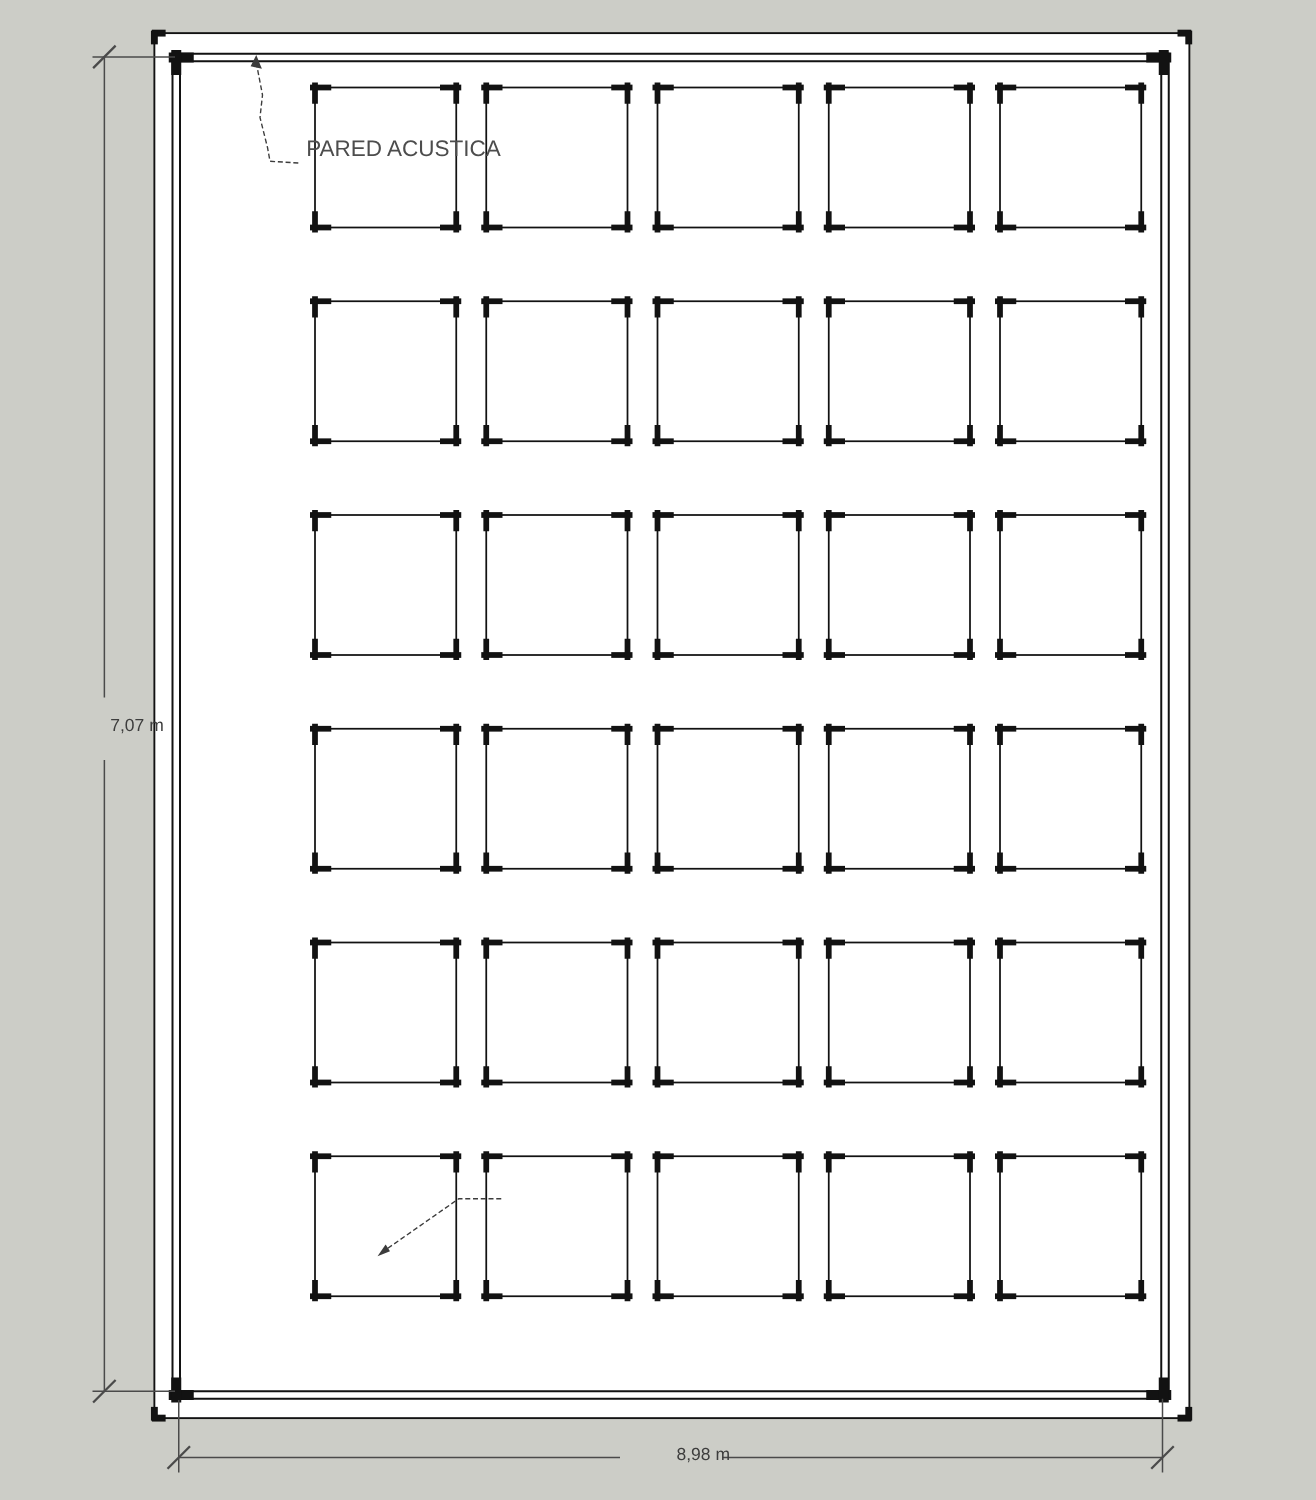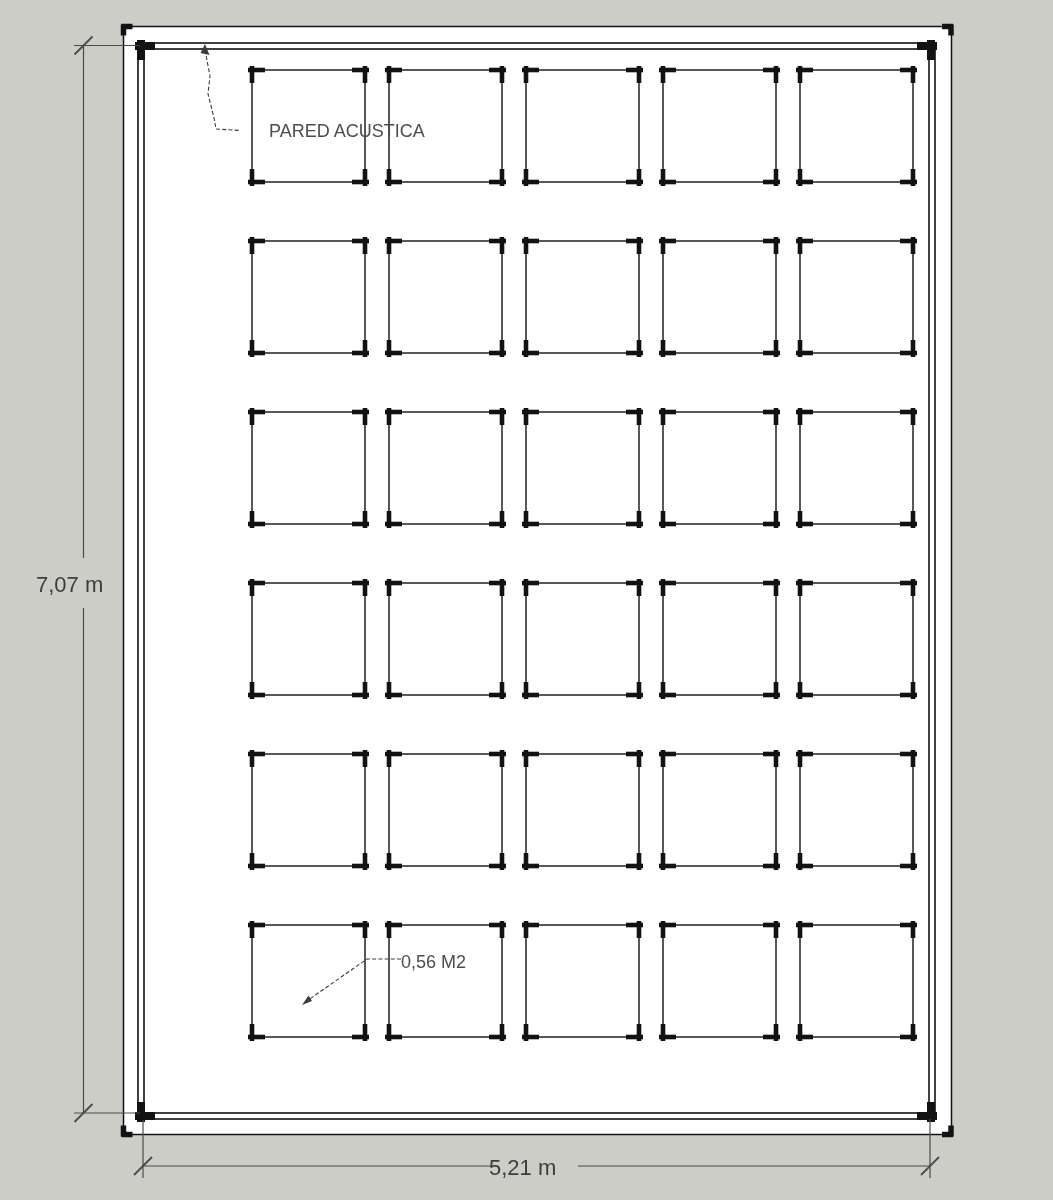--- a/index.html
+++ b/index.html
@@ -3,25 +3,25 @@
 <meta charset="utf-8">
 <style>
   html,body{margin:0;padding:0;background:#cccdc7;}
   .stage{
     position:relative;width:1053px;height:1200px;overflow:hidden;
     background:#cccdc7;
     font-family:"Liberation Sans","DejaVu Sans",sans-serif;
   }
   .stage svg{position:absolute;left:0;top:0;}
   .txt{position:absolute;white-space:nowrap;}
-  .dim{color:#3d3d3d;font-size:22px;text-align:left;}
+  .dim{color:#3d3d3d;font-size:14px;text-align:right;}
   .dim-v{left:36px;top:572px;width:95px;}
   .dim-h{left:489px;top:1155px;width:95px;}
   .lbl{color:#4d4d4d;font-size:18px;}
-  .lbl-pared{left:245px;top:121px;margin-left:24px;}
+  .lbl-pared{left:245px;top:109px;}
   .lbl-nubes{left:401px;top:947px;line-height:30px;}
 </style>
 </head>
 <body>
 
 <div class="stage">
 
   <svg width="1053" height="1200" viewBox="0 0 1053 1200">
 
     <rect x="123.5" y="26.5" width="828" height="1108" fill="#ffffff" stroke="#121212" stroke-width="1.5"></rect>
@@ -404,20 +404,19 @@
       <polygon points="205,44 209.5,55 200.5,53" fill="#3c3c3c"></polygon>
     </g>
 
     <g>
       <polyline points="401,959 367,959 304,1003" fill="none" stroke="#3c3c3c" stroke-width="1.1" stroke-dasharray="4 2.2"></polyline>
       <polygon points="302,1005 312,1001 308.5,995.5" fill="#3c3c3c"></polygon>
     </g>
   </svg>
 
   <div class="txt dim dim-v">7,07 m</div>
-  <div class="txt dim dim-h">5,21 m</div>
+  <div class="txt dim dim-h">8,98 m</div>
 
   <div class="txt lbl lbl-pared">PARED ACUSTICA</div>
 
   <div class="txt lbl lbl-nubes">
-    <div>0,56 M2</div>
   </div>
 </div>
 
 </body></html>

